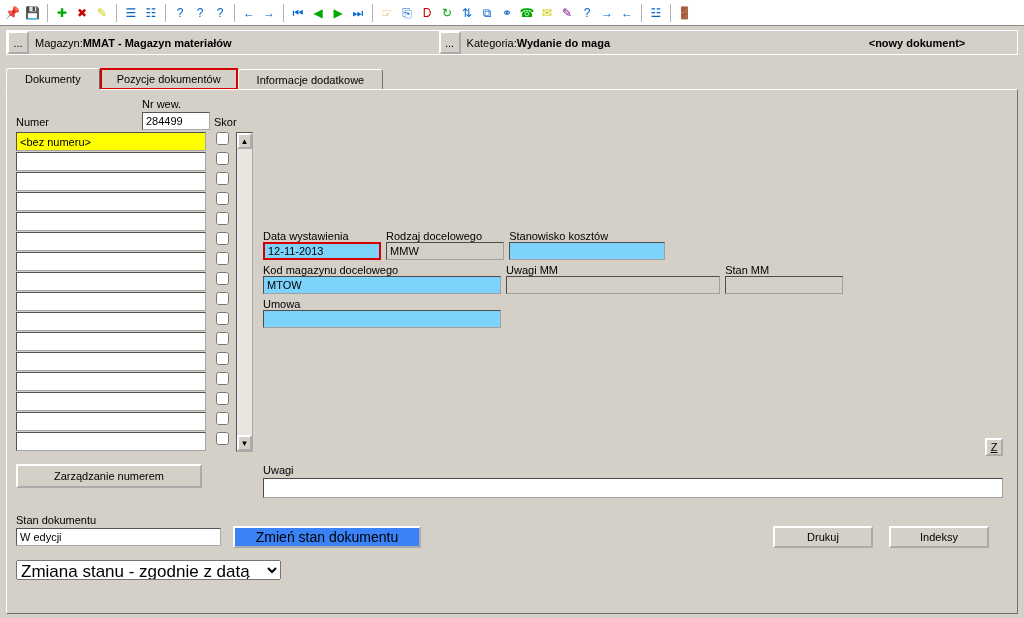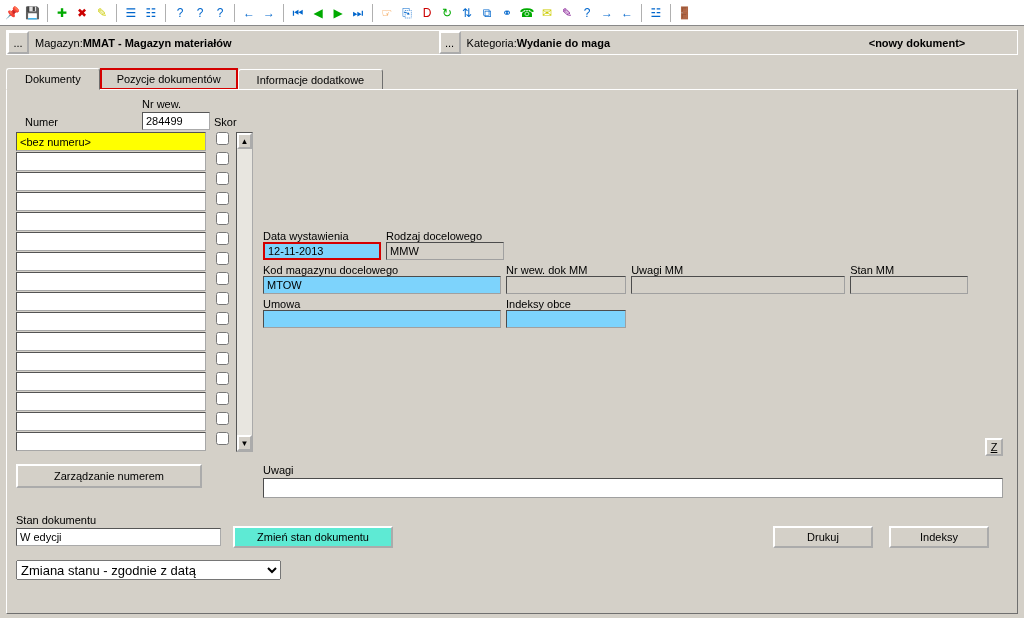--- a/index.html
+++ b/index.html
@@ -113,21 +113,21 @@
   .lbl{font-size:11px;}
   .nrwew-lbl{position:absolute;left:126px;top:0;}
   .nrwew-input{
     position:absolute;left:126px;top:14px;
     width:68px;height:18px;
     border:1px inset #aaa;
     font-size:11px;
     padding:1px 3px;
     font-family:inherit;
   }
-  .numer-lbl{position:absolute;left:0;top:18px;margin-left:9px;}
+  .numer-lbl{position:absolute;left:0;top:18px;}
   .skor-lbl{position:absolute;left:198px;top:18px;}
 
   .doc-list{
     position:absolute;
     left:0;top:34px;
     width:202px;
   }
   .doc-list .row{
     height:19px;width:190px;
     border:1px inset #a7a7a7;
@@ -211,27 +211,27 @@
   .stan-lbl{position:absolute;left:9px;top:424px;}
   .stan-input{
     position:absolute;left:9px;top:438px;
     width:205px;height:18px;
     border:1px inset #aaa;background:#fff;font-size:11px;
     padding:0 3px;
     font-family:Liberation Sans, sans-serif;
   }
   .change-state-btn{
     position:absolute;left:226px;top:436px;
-    width:160px;height:22px;
-    border:2px outset #fff;background:#5eead4;font-size:11px;
+    width:188px;height:22px;
+    border:2px outset #fff;background:#3b82f6;font-size:14px;
     font-family:inherit;
   }
   .state-combo{
     position:absolute;left:9px;top:470px;
-    width:265px;height:20px;font-size:13px;
+    width:265px;height:20px;font-size:17px;
     font-family:inherit;
   }
 
   .right-btn{
     position:absolute;top:436px;
     width:100px;height:22px;
     border:2px outset #fff;background:#d4d0c8;font-size:11px;
     font-family:inherit;
   }
   .print-btn{right:144px;}
@@ -431,47 +431,43 @@
     <div class="form-area">
       
       <div class="field-group" style="width:120px">
         <span class="fl">Data wystawienia</span>
         <input class="txt-in red-frame" style="width: 118px;" value="12-11-2013">
       </div>
       <div class="field-group" style="width:120px">
         <span class="fl">Rodzaj docelowego</span>
         <input class="txt-ro" style="width: 118px;" readonly="" value="MMW">
       </div>
+      <div class="field-group" style="width:160px">
+        <span class="fl">Stanowisko kosztów</span>
+        <input class="txt-in" style="width: 156px;" value="">
+      </div>
       <br>
       
       <div class="field-group" style="width:240px">
         <span class="fl">Kod magazynu docelowego</span>
         <input class="txt-in" style="width: 238px;" value="MTOW">
       </div>
-      <div class="field-group" style="width:122px">
-        <span class="fl">Nr wew. dok MM</span>
-        <input class="txt-ro" style="width: 120px;" readonly="" value="">
-      </div>
       <div class="field-group" style="width:216px">
         <span class="fl">Uwagi MM</span>
         <input class="txt-ro" style="width: 214px;" readonly="" value="">
       </div>
       <div class="field-group" style="width:120px">
         <span class="fl">Stan MM</span>
         <input class="txt-ro" style="width: 118px;" readonly="" value="">
       </div>
       <br>
       
       <div class="field-group" style="width:240px">
         <span class="fl">Umowa</span>
         <input class="txt-in" style="width: 238px;" value="">
-      </div>
-      <div class="field-group" style="width:122px">
-        <span class="fl">Indeksy obce</span>
-        <input class="txt-in" style="width: 120px;" value="">
       </div>
 
       <div class="z-btn">Z</div>
     </div>
 
     <span class="lbl uwagi-lbl">Uwagi</span>
     <input class="uwagi-input" value="" style="">
 
     <span class="lbl stan-lbl">Stan dokumentu</span>
     <input class="stan-input" value="W edycji" style="">

